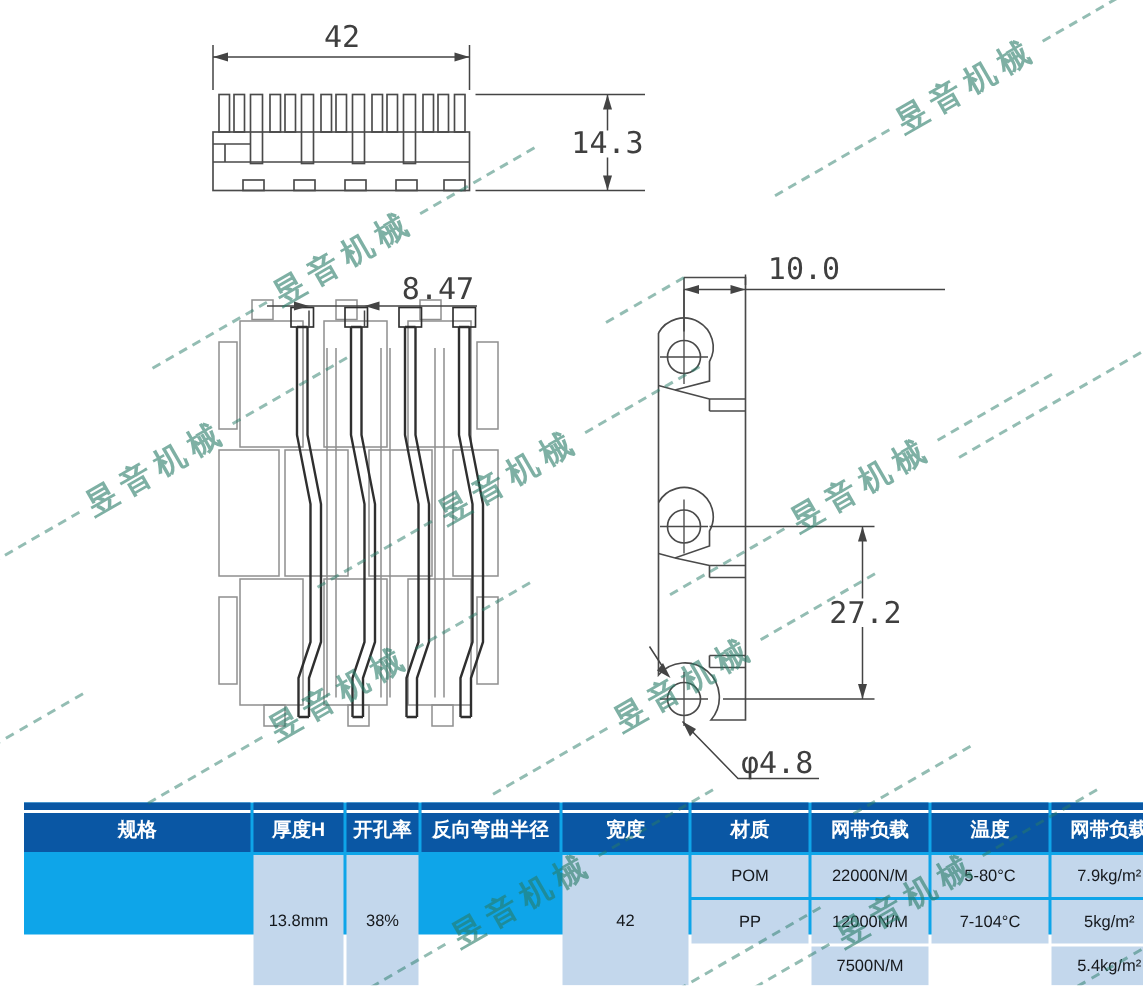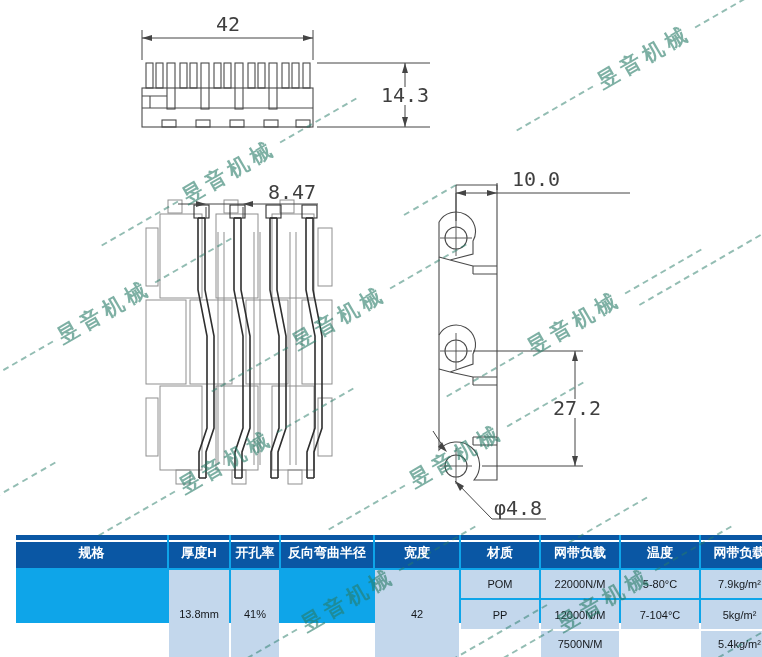--- a/index.html
+++ b/index.html
@@ -199,21 +199,21 @@
     <div class="th gc2">厚度H</div>
     <div class="th gc3">开孔率</div>
     <div class="th gc4">反向弯曲半径</div>
     <div class="th gc5">宽度</div>
     <div class="th gc6">材质</div>
     <div class="th gc7">网带负载</div>
     <div class="th gc8">温度</div>
     <div class="th gc9">网带负载</div>
 
     <div class="td merge gc2">13.8mm</div>
-    <div class="td merge gc3">41%</div>
+    <div class="td merge gc3">38%</div>
     <div class="td merge gc5">42</div>
 
     <div class="td gr2 gc6">POM</div>
     <div class="td gr2 gc7">22000N/M</div>
     <div class="td gr2 gc8">5-80°C</div>
     <div class="td gr2 gc9">7.9kg/m²</div>
 
     <div class="td gr3 gc6">PP</div>
     <div class="td gr3 gc7">12000N/M</div>
     <div class="td gr3 gc8">7-104°C</div>

